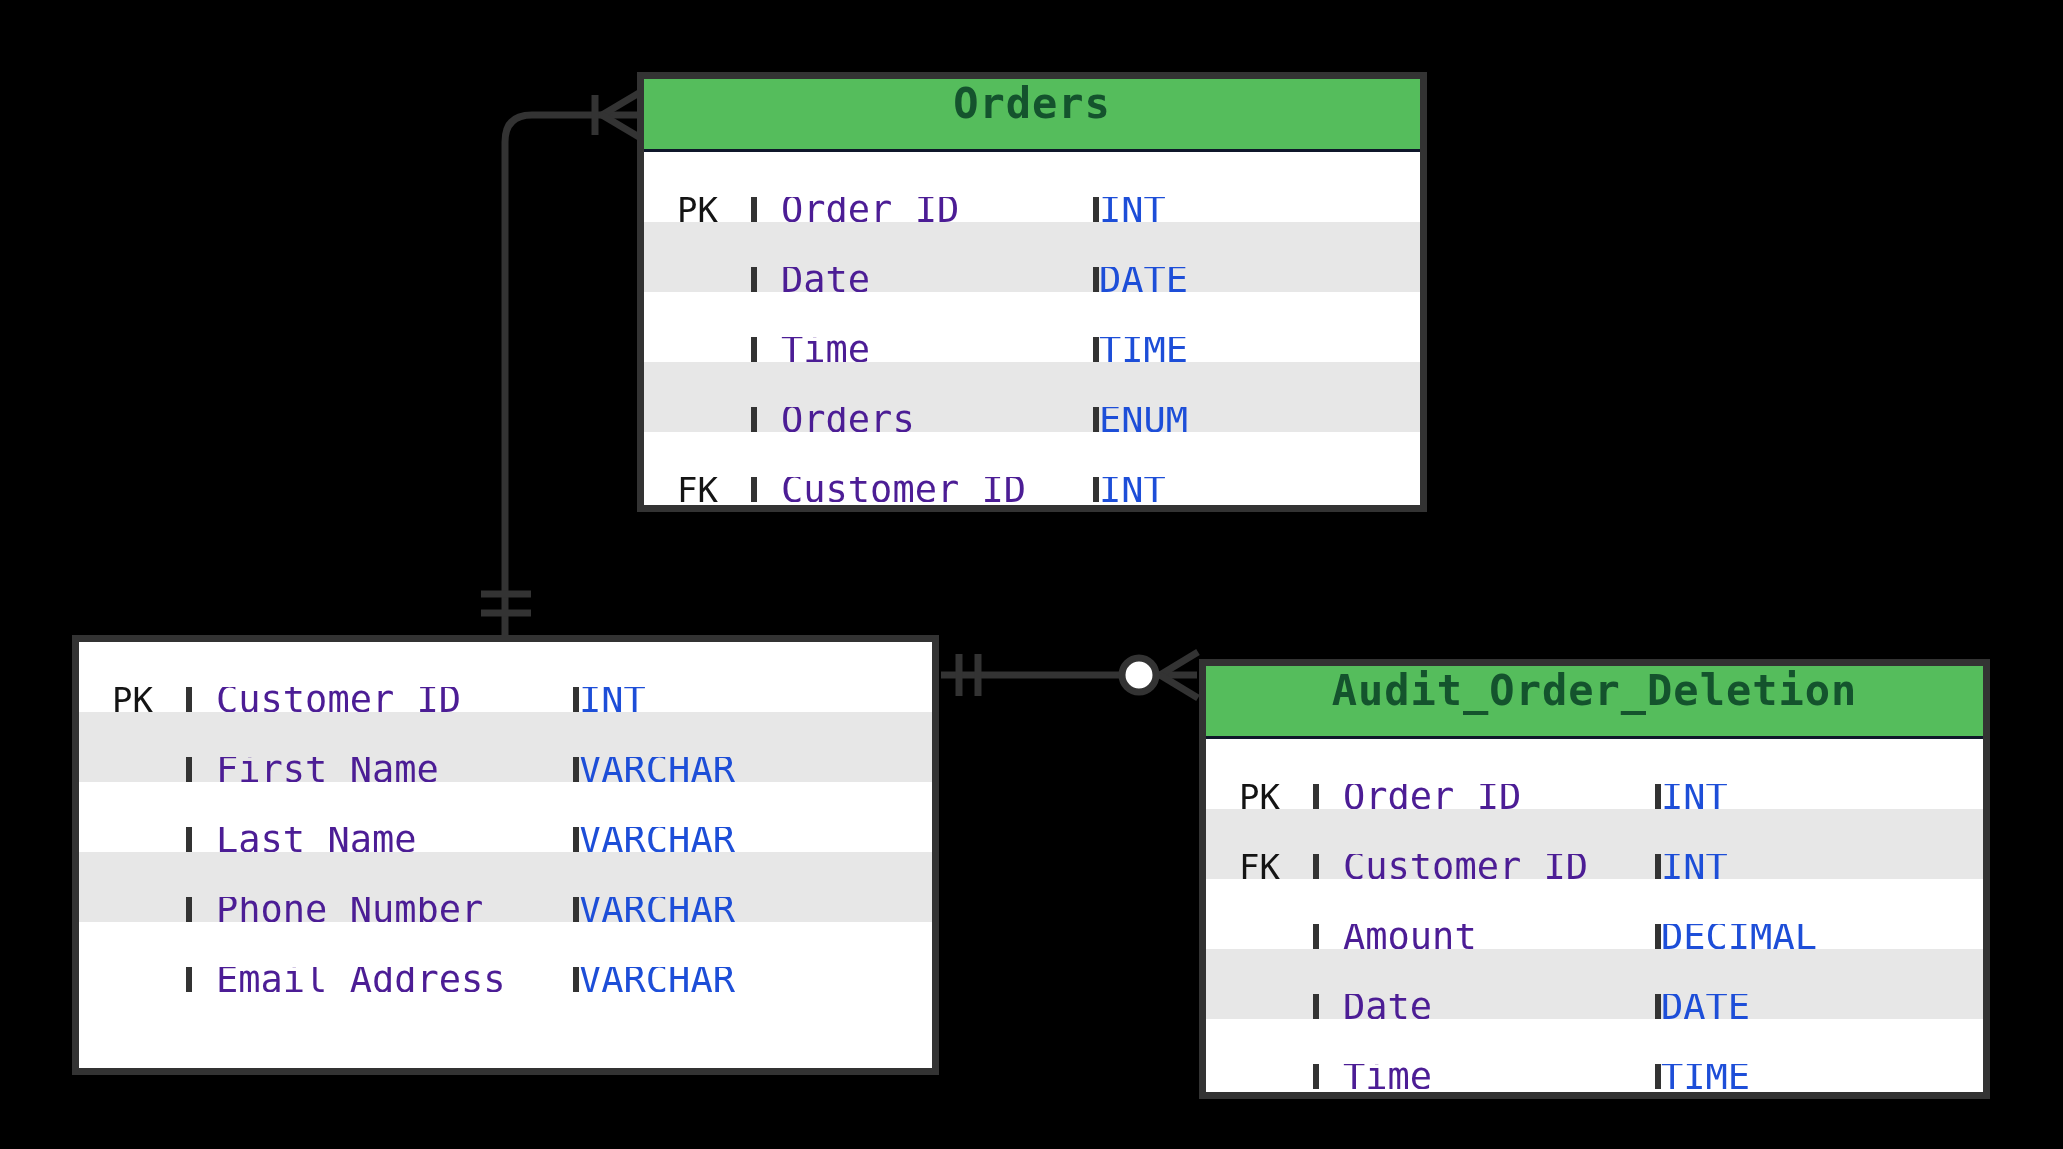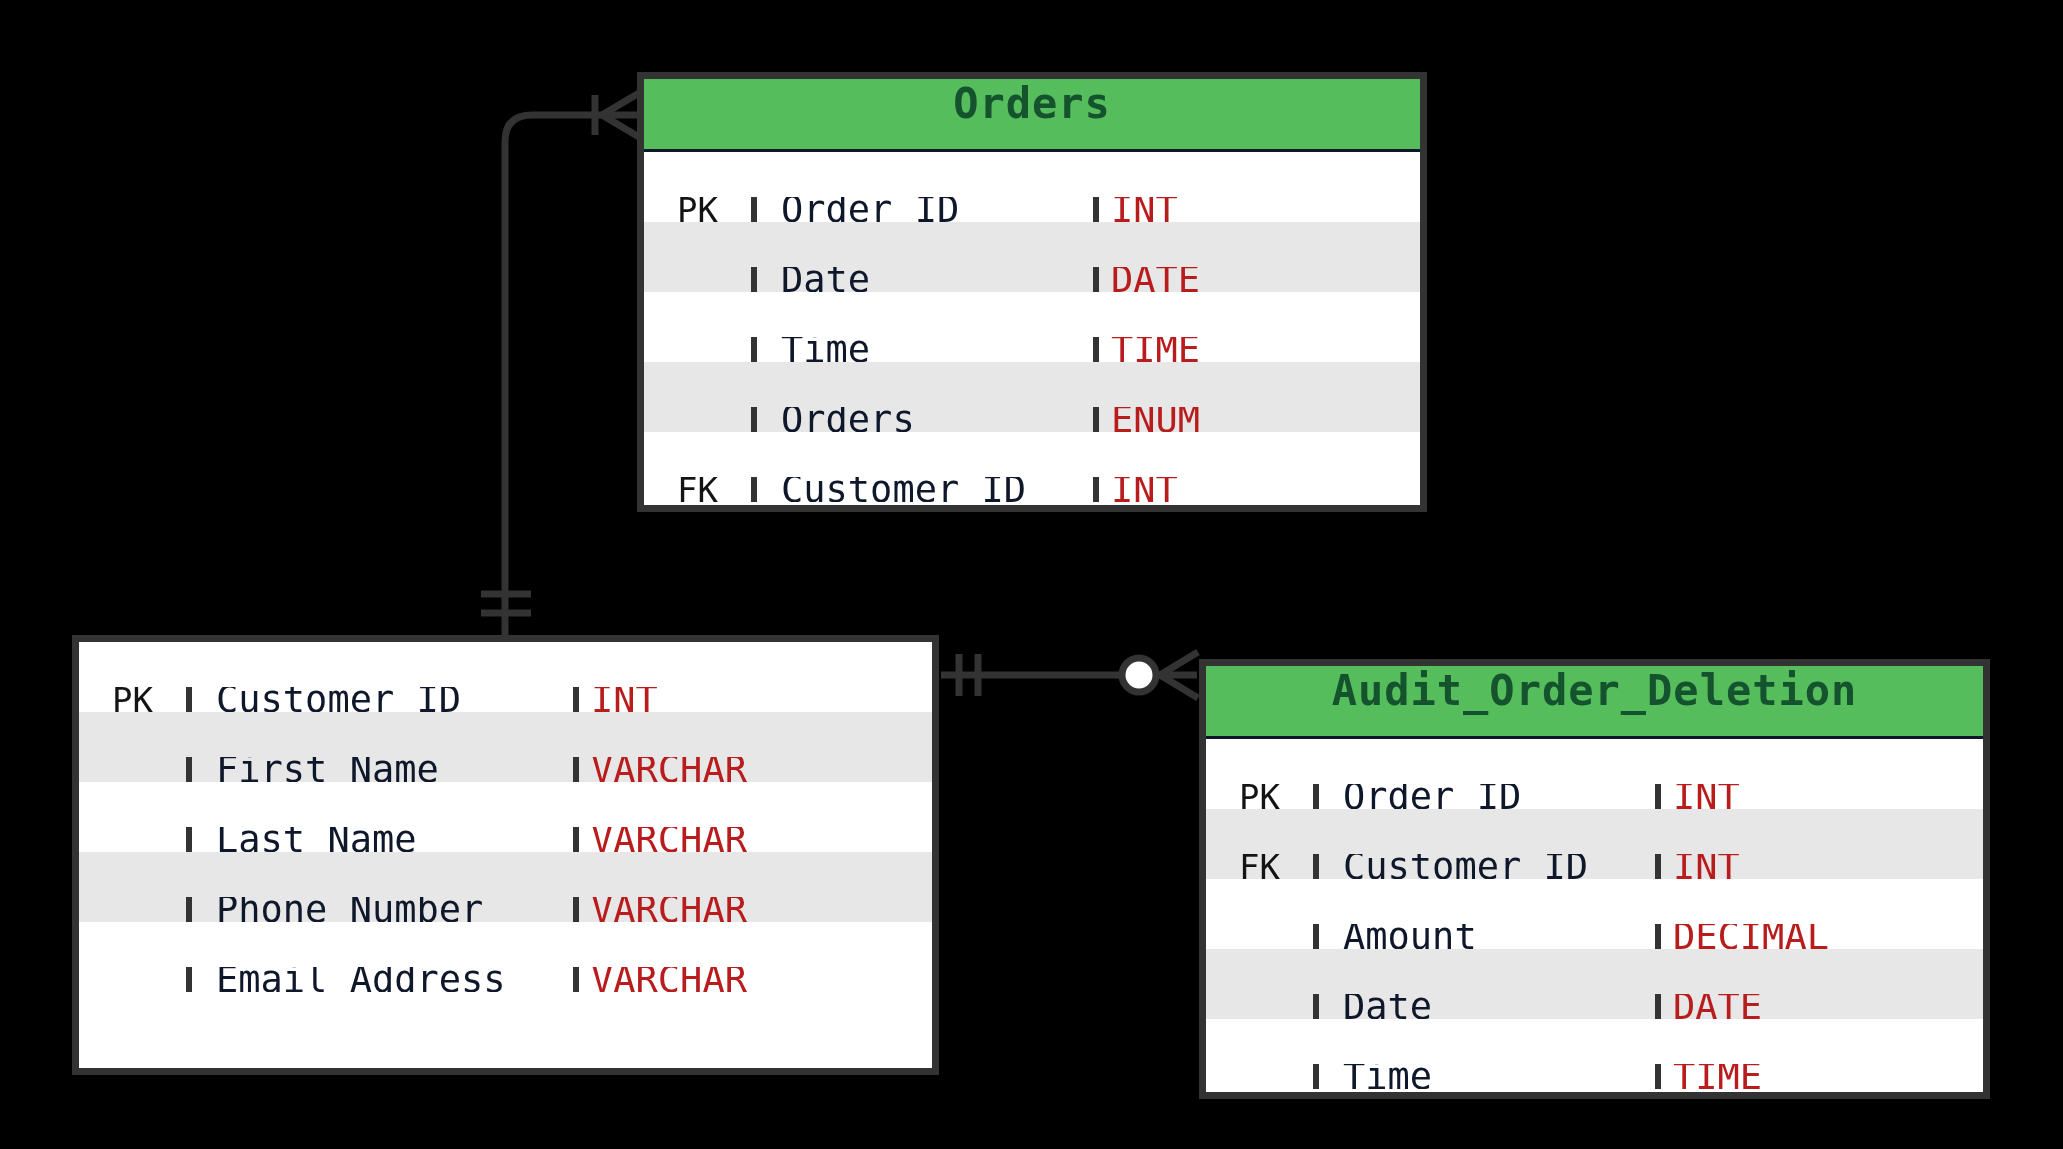--- a/index.html
+++ b/index.html
@@ -49,28 +49,27 @@
     width: 113px;
     justify-content: center;
     font-size: 34px;
     color: #141414;
     border-right: 6px solid #333333;
     flex: none;
   }
   .cell.name {
     padding-left: 24px;
     font-size: 37px;
-    color: #0f172a;
+    color: #4c1d95;
     border-right: 6px solid #333333;
     flex: none;
   }
   .cell.type {
-    padding-left: 12px;
     font-size: 37px;
-    color: #b91c1c;
+    color: #1d4ed8;
     flex: 1;
   }
   #entity-orders    { left: 637px;  top: 72px;  width: 790px; height: 440px; }
   #entity-customers { left: 72px;   top: 635px; width: 867px; height: 440px; }
   #entity-audit     { left: 1199px; top: 659px; width: 791px; height: 440px; }
   #entity-orders    .cell.name { width: 342px; }
   #entity-customers .cell.name { width: 387px; }
   #entity-audit     .cell.name { width: 342px; }
 </style>
 </head>

